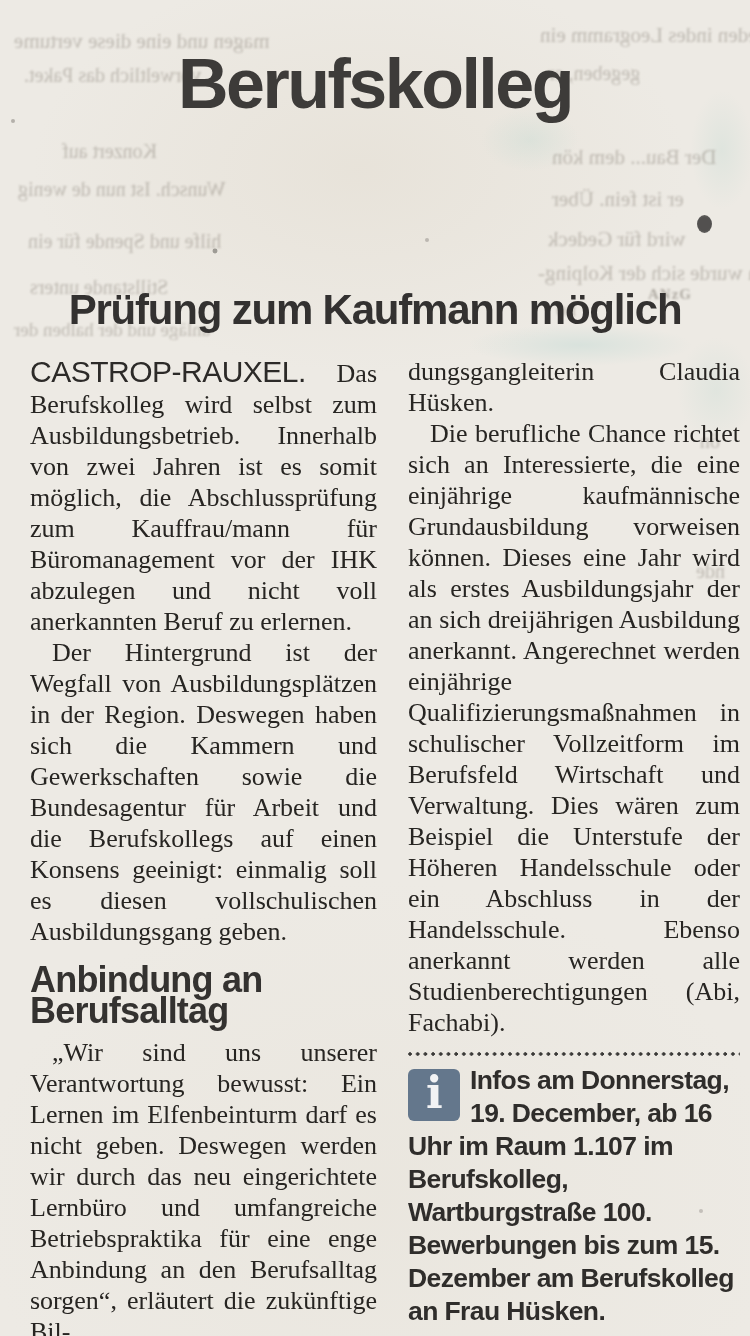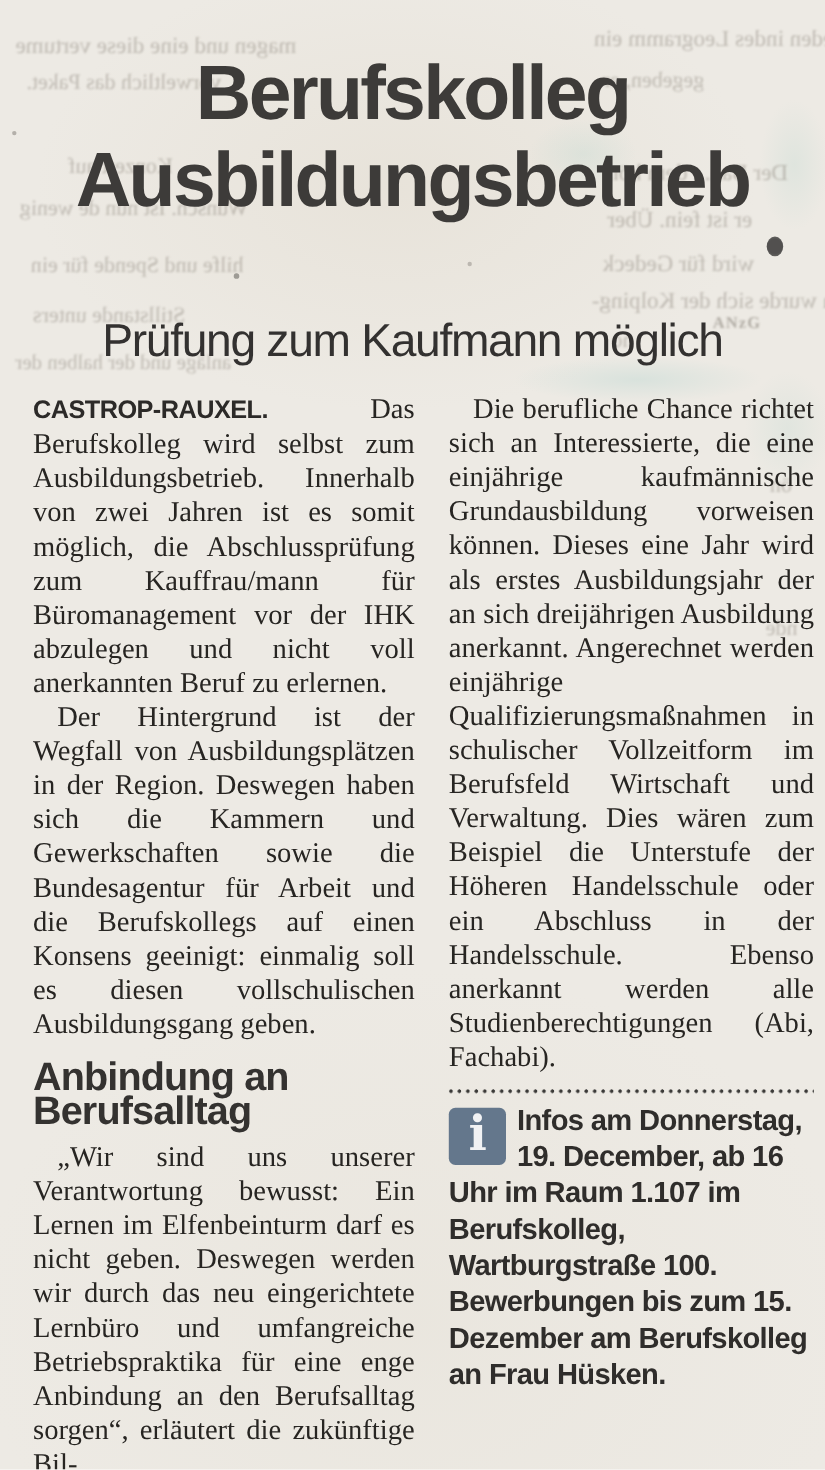--- a/index.html
+++ b/index.html
@@ -40,36 +40,36 @@
   .g15{left:700px;top:430px;font-size:20px;}
   .g16{left:696px;top:560px;font-size:20px;}
   
   .headline{
     position:absolute;top:45px;left:0;width:750px;text-align:center;
     font-family:"Liberation Sans", sans-serif;font-weight:700;
     font-size:70px;line-height:79px;letter-spacing:-2.5px;color:#3d3b39;
   }
   .subheadline{
     position:absolute;top:286px;left:0;width:750px;text-align:center;
-    font-family:"Liberation Sans", sans-serif;font-weight:400;
+    font-family:"Liberation Sans", sans-serif;font-weight:700;
     font-size:42px;letter-spacing:-1.2px;color:#333130;
   }
   
   .col{
     position:absolute;top:356px;
     font-size:26px;line-height:31px;color:#272522;
     text-align:justify;
   }
   .col-1{left:30px;width:347px;}
   .col-2{left:408px;width:332px;}
   .body-p{margin:0;hyphens:auto;-webkit-hyphens:auto;}
   .indent{text-indent:22px;}
   .dateline{
-    font-family:"Liberation Sans", sans-serif;font-weight:700;
-    font-size:23px;letter-spacing:-0.5px;color:#2c2a28;
+    font-family:"Liberation Sans", sans-serif;font-weight:400;
+    font-size:30px;letter-spacing:-0.5px;color:#2c2a28;
   }
   .crosshead{
     margin:17px 0 11px 0;
     font-family:"Liberation Sans", sans-serif;font-weight:700;
     font-size:36px;letter-spacing:-0.8px;color:#343230;text-align:left;
   }
   
   .dotted-rule{
     margin-top:14px;height:4px;width:100%;
     background-image:radial-gradient(circle at 2px 2px, #3b3a38 1.5px, rgba(0,0,0,0) 1.9px);
@@ -126,36 +126,36 @@
   <div class="ghost g13">no</div>
   <div class="ghost g14">ANzG</div>
   <div class="ghost g15">ön</div>
   <div class="ghost g16">nde</div>
 
   <div class="ink-blot"></div>
   <div class="specks"></div>
 
   <div class="headline">
     <div>Berufskolleg</div>
-    <div>Ausbildungsbetrieb</div>
   </div>
 
   <div class="subheadline">Prüfung zum Kaufmann möglich</div>
 
   <div class="col col-1">
     <p class="body-p">
       <span class="dateline">CASTROP-RAUXEL.</span>
       <span>Das Berufskolleg wird selbst zum Ausbildungsbetrieb. Innerhalb von zwei Jahren ist es somit möglich, die Abschlussprüfung zum Kauffrau/mann für Büromanagement vor der IHK abzulegen und nicht voll anerkannten Beruf zu erlernen.</span>
     </p>
     <p class="body-p indent">Der Hintergrund ist der Wegfall von Ausbildungsplätzen in der Region. Deswegen haben sich die Kammern und Gewerkschaften sowie die Bundesagentur für Arbeit und die Berufskollegs auf einen Konsens geeinigt: einmalig soll es diesen vollschulischen Ausbildungsgang geben.</p>
     <h2 class="crosshead">Anbindung an Berufsalltag</h2>
     <p class="body-p indent">„Wir sind uns unserer Verantwortung bewusst: Ein Lernen im Elfenbeinturm darf es nicht geben. Deswegen werden wir durch das neu eingerichtete Lernbüro und umfangreiche Betriebspraktika für eine enge Anbindung an den Berufsalltag sorgen“, erläutert die zukünftige Bil-</p>
   </div>
 
   <div class="col col-2">
+    <p class="body-p">dungsgangleiterin Claudia Hüsken.</p>
     <p class="body-p indent">Die berufliche Chance richtet sich an Interessierte, die eine einjährige kaufmännische Grundausbildung vorweisen können. Dieses eine Jahr wird als erstes Ausbildungsjahr der an sich dreijährigen Ausbildung anerkannt. Angerechnet werden einjährige Qualifizierungsmaßnahmen in schulischer Vollzeitform im Berufsfeld Wirtschaft und Verwaltung. Dies wären zum Beispiel die Unterstufe der Höheren Handelsschule oder ein Abschluss in der Handelsschule. Ebenso anerkannt werden alle Studienberechtigungen (Abi, Fachabi).</p>
     <div class="dotted-rule"></div>
     <div class="info-box">
       <span class="info-icon">
         <span class="info-icon-glyph">i</span>
       </span>
       <span>Infos am Donnerstag, 19. December, ab 16 Uhr im Raum 1.107 im Berufskolleg, Wartburgstraße 100. Bewerbungen bis zum 15. Dezember am Berufskolleg an Frau Hüsken.</span>
     </div>
   </div>
 

